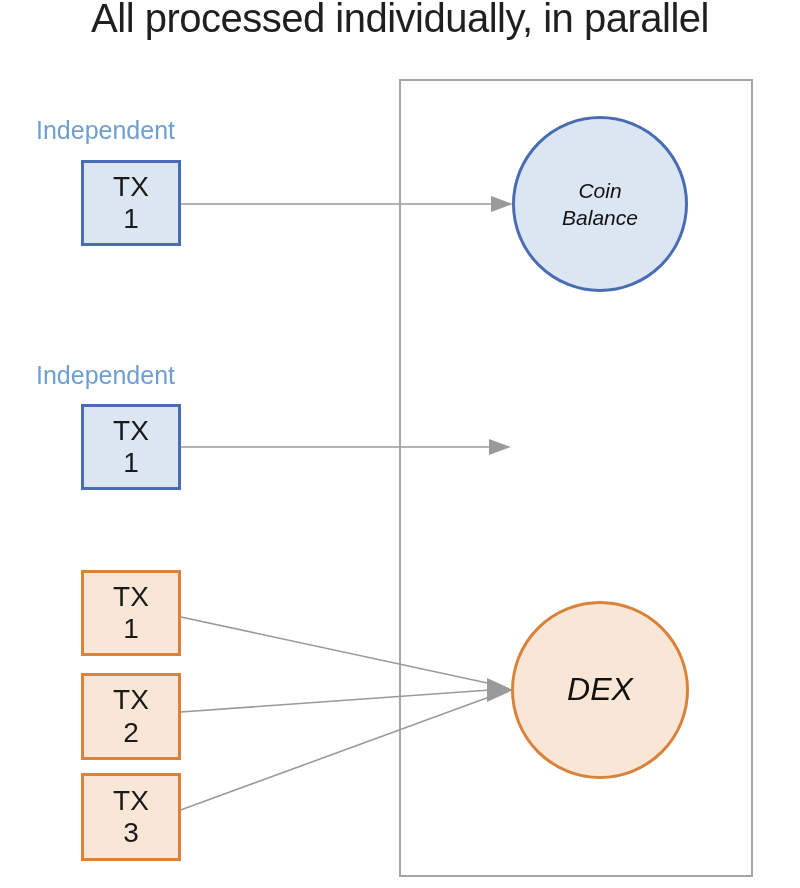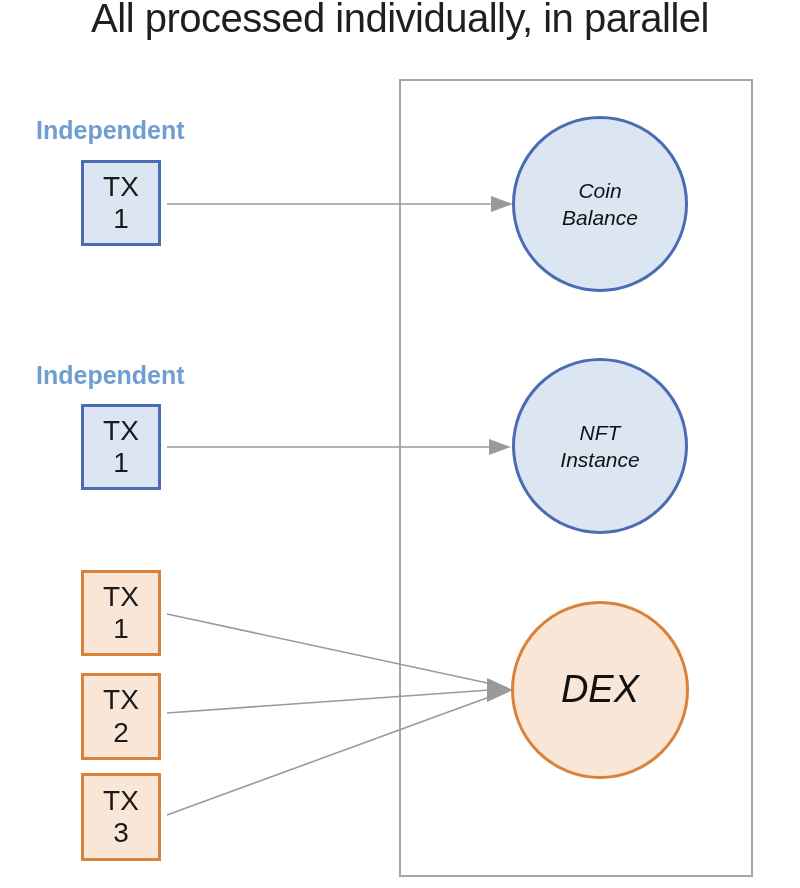--- a/index.html
+++ b/index.html
@@ -40,29 +40,29 @@
   }
   .connectors {
     position: absolute;
     left: 0;
     top: 0;
     pointer-events: none;
   }
   .group-label {
     position: absolute;
     font-size: 25px;
-    font-weight: 700;
+    font-weight: 400;
     line-height: 1.15;
     white-space: nowrap;
   }
   .group-label.blue  { color: var(--blue_label, #6e9ed2); }
   .group-label.orange{ color: var(--orange_label, #e88f4a); }
   .tx-box {
     position: absolute;
-    width: 80px;
+    width: 100px;
     box-sizing: border-box;
     display: flex;
     align-items: center;
     justify-content: center;
     text-align: center;
     font-size: 28px;
     line-height: 1.15;
     color: #1a1a1a;
     white-space: pre-line;
   }
@@ -88,21 +88,21 @@
   }
   .node-circle.blue {
     background: var(--blue_fill, #dce6f2);
     border: 3px solid var(--blue_border, #4a6cb3);
     font-size: 21px;
     line-height: 1.3;
   }
   .node-circle.orange {
     background: var(--orange_fill, #fae6d7);
     border: 3px solid var(--orange_border, #d9823b);
-    font-size: 38px;
+    font-size: 32px;
     line-height: 1.3;
   }
 </style>
 </head>
 <body>
 
 <div class="canvas">
 
   <h1 class="title">All processed individually, in parallel</h1>
 
@@ -145,21 +145,17 @@
   </div>
   <div class="tx-box orange" style="left:81px; top:773px; height:88px">
     <span>TX
 3</span>
   </div>
 
   <div class="node-circle blue" style="left:512px; top:116px; width:176px; height:176px">
     <span>Coin
 Balance</span>
   </div>
-  <div class="node-circle blue" style="left:512px; top:358px; width:176px; height:176px">
-    <span>NFT
-Instance</span>
-  </div>
   <div class="node-circle orange" style="left:511px; top:601px; width:178px; height:178px">
     <span>DEX</span>
   </div>
 
 </div>
 
 </body></html>

